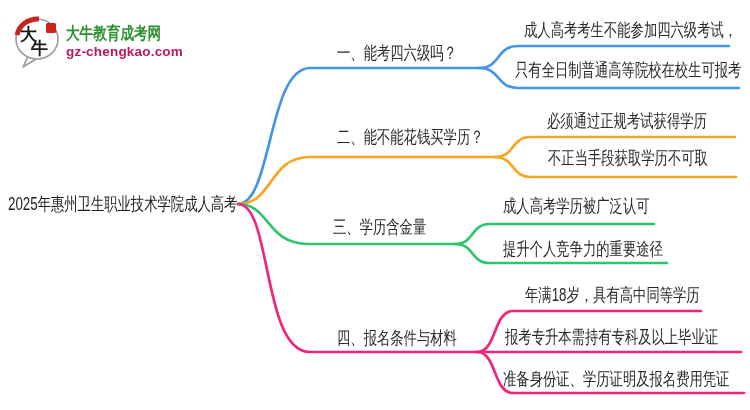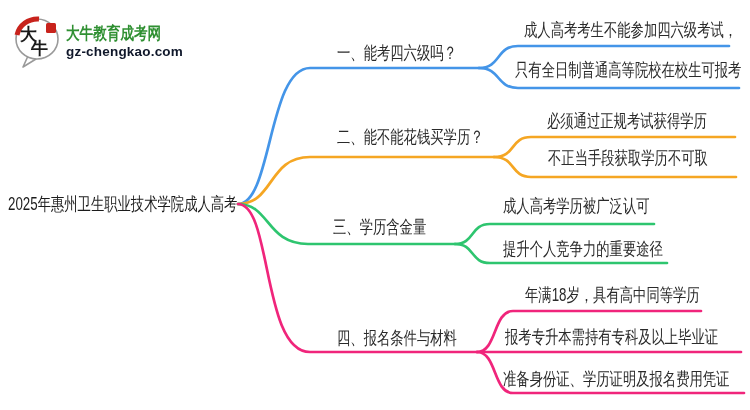--- a/index.html
+++ b/index.html
@@ -17,21 +17,21 @@
   .root-lbl { color:#1c1c1c; }
   .logo { position:absolute; left:10px; top:12px; width:230px; height:64px; }
   .logo-icon { position:absolute; left:2px; top:2px; }
   .logo-title {
     position:absolute; left:56px; top:10px;
     font-size:17px; font-weight:bold; color:#2f9032;
     white-space:nowrap; transform:scaleX(0.80); transform-origin:0 0;
   }
   .logo-domain {
     position:absolute; left:56px; top:32px;
-    font-size:13.5px; font-weight:bold; color:#0f172a;
+    font-size:13.5px; font-weight:bold; color:#be185d;
     letter-spacing:0.2px; white-space:nowrap;
   }
 </style>
 </head>
 <body>
 
 <div id="stage">
 
   <svg id="connectors" width="750" height="410" viewBox="0 0 750 410">
     <g fill="none" stroke-width="2.7" stroke-linecap="round" stroke="#4495e8">

